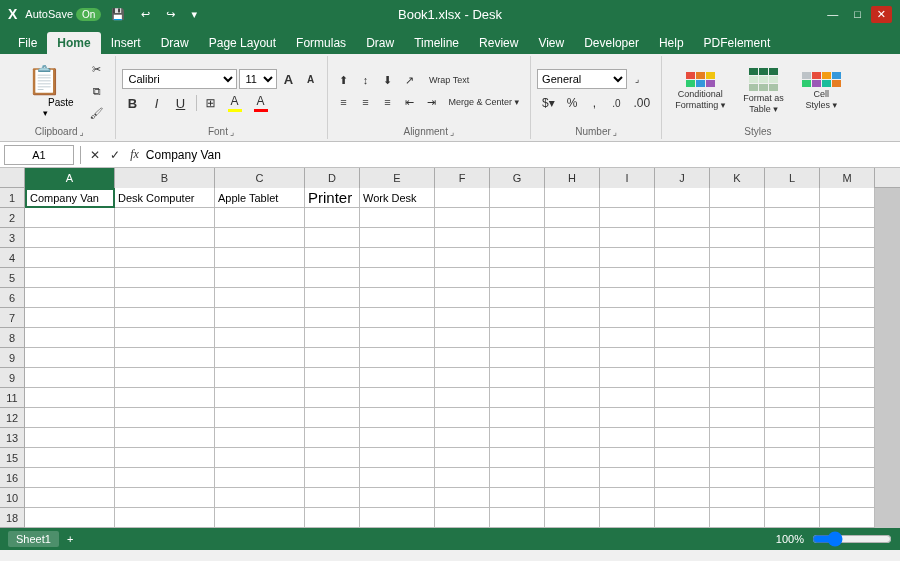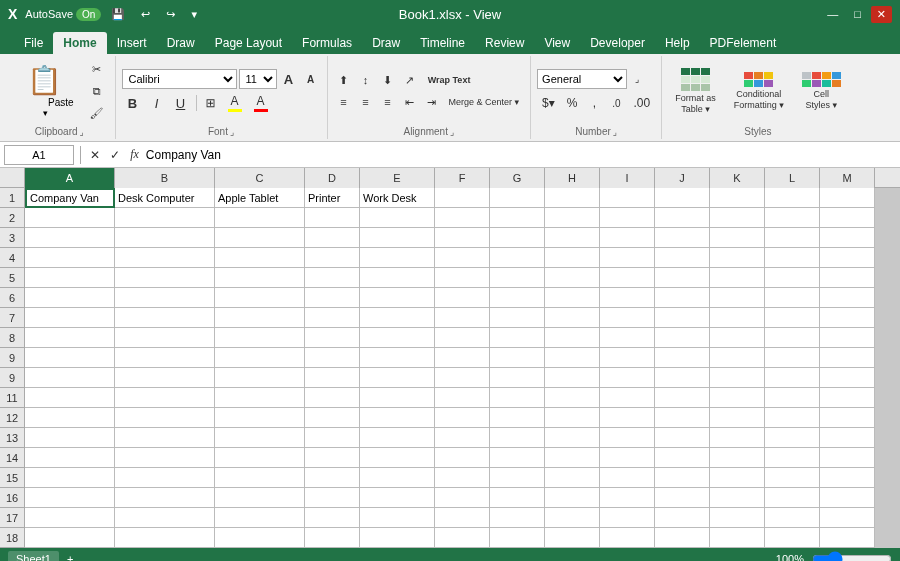--- a/index.html
+++ b/index.html
@@ -21,21 +21,21 @@
     #title-bar-right { display: flex; gap: 4px; font-size: 11px; }
     .title-btn { background: none; border: none; color: white; cursor: pointer; padding: 2px 6px; font-size: 11px; }
     .autosave-toggle { display: flex; align-items: center; gap: 3px; font-size: 11px; }
     .toggle-pill { background: #4CAF50; border-radius: 8px; padding: 1px 6px; font-size: 10px; color: white; }
 
     
     #ribbon-tabs {
       background: #217346;
       display: flex;
       align-items: flex-end;
-      padding: 0 14px;
+      padding: 0 8px;
       height: 26px;
     }
     .ribbon-tab {
       padding: 4px 10px;
       color: white;
       font-size: 12px;
       cursor: pointer;
       border-radius: 3px 3px 0 0;
     }
     .ribbon-tab.active { background: #f0f0f0; color: #217346; font-weight: bold; }
@@ -245,21 +245,21 @@
     <div class="autosave-toggle">
       <span>AutoSave</span>
       <span class="toggle-pill">On</span>
     </div>
     <button class="title-btn">💾</button>
     <button class="title-btn">↩</button>
     <button class="title-btn">↪</button>
     <button class="title-btn">▾</button>
   </div>
   <div id="title-bar-center">
-    <span>Book1.xlsx - View</span>
+    <span>Book1.xlsx - Desk</span>
   </div>
   <div id="title-bar-right">
     <button class="title-btn">—</button>
     <button class="title-btn">□</button>
     <button class="title-btn" style="background:#c42b1c;border-radius:2px;">✕</button>
   </div>
 </div>
 
 <div id="ribbon-tabs">
   <div class="ribbon-tab">File</div>
@@ -342,21 +342,21 @@
     </div>
   </div>
 
   <div class="ribbon-group align-group">
     <div style="display:flex;flex-direction:column;width:100%;flex:1;justify-content:center;gap:2px;">
       <div style="display:flex;gap:2px;">
         <button class="rb-btn-sm">⬆</button>
         <button class="rb-btn-sm">↕</button>
         <button class="rb-btn-sm">⬇</button>
         <button class="rb-btn-sm">↗</button>
-        <button class="rb-btn-sm" style="font-size:9px;min-width:55px;font-weight:bold;">Wrap Text</button>
+        <button class="rb-btn-sm" style="font-size:9px;min-width:55px;">Wrap Text</button>
       </div>
       <div style="display:flex;gap:2px;">
         <button class="rb-btn-sm">≡</button>
         <button class="rb-btn-sm" style="font-weight:bold;">≡</button>
         <button class="rb-btn-sm">≡</button>
         <button class="rb-btn-sm">⇤</button>
         <button class="rb-btn-sm">⇥</button>
         <button class="rb-btn-sm" style="font-size:9px;min-width:72px;">Merge &amp; Center ▾</button>
       </div>
     </div>
@@ -387,46 +387,46 @@
       </div>
     </div>
     <div class="ribbon-group-label">
       <span>Number</span>
       <span class="group-expand">⌟</span>
     </div>
   </div>
 
   <div class="ribbon-group styles-group">
     <div class="ribbon-group-content" style="gap:4px;">
+
+      <button class="style-btn-lg">
+        <div style="display:grid;grid-template-columns:repeat(3,9px);gap:1px;margin-bottom:2px;">
+          <div style="background:#e74c3c;width:9px;height:7px;"></div>
+          <div style="background:#e67e22;width:9px;height:7px;"></div>
+          <div style="background:#f1c40f;width:9px;height:7px;"></div>
+          <div style="background:#2ecc71;width:9px;height:7px;"></div>
+          <div style="background:#3498db;width:9px;height:7px;"></div>
+          <div style="background:#9b59b6;width:9px;height:7px;"></div>
+        </div>
+        <span style="font-size:9px;text-align:center;line-height:1.2;">Conditional<br>Formatting ▾</span>
+      </button>
 
       <button class="style-btn-lg">
         <div style="display:grid;grid-template-columns:repeat(3,9px);gap:1px;margin-bottom:2px;">
           <div style="background:#217346;width:9px;height:7px;"></div>
           <div style="background:#217346;width:9px;height:7px;"></div>
           <div style="background:#217346;width:9px;height:7px;"></div>
           <div style="background:#d5e8d4;width:9px;height:7px;"></div>
           <div style="background:#d5e8d4;width:9px;height:7px;"></div>
           <div style="background:#d5e8d4;width:9px;height:7px;"></div>
           <div style="background:#a9c4a8;width:9px;height:7px;"></div>
           <div style="background:#a9c4a8;width:9px;height:7px;"></div>
           <div style="background:#a9c4a8;width:9px;height:7px;"></div>
         </div>
         <span style="font-size:9px;text-align:center;line-height:1.2;">Format as<br>Table ▾</span>
-      </button>
-
-      <button class="style-btn-lg">
-        <div style="display:grid;grid-template-columns:repeat(3,9px);gap:1px;margin-bottom:2px;">
-          <div style="background:#e74c3c;width:9px;height:7px;"></div>
-          <div style="background:#e67e22;width:9px;height:7px;"></div>
-          <div style="background:#f1c40f;width:9px;height:7px;"></div>
-          <div style="background:#2ecc71;width:9px;height:7px;"></div>
-          <div style="background:#3498db;width:9px;height:7px;"></div>
-          <div style="background:#9b59b6;width:9px;height:7px;"></div>
-        </div>
-        <span style="font-size:9px;text-align:center;line-height:1.2;">Conditional<br>Formatting ▾</span>
       </button>
 
       <button class="style-btn-lg">
         <div style="display:grid;grid-template-columns:repeat(4,9px);gap:1px;margin-bottom:2px;">
           <div style="background:#bdc3c7;width:9px;height:7px;"></div>
           <div style="background:#e74c3c;width:9px;height:7px;"></div>
           <div style="background:#f39c12;width:9px;height:7px;"></div>
           <div style="background:#3498db;width:9px;height:7px;"></div>
           <div style="background:#2ecc71;width:9px;height:7px;"></div>
           <div style="background:#9b59b6;width:9px;height:7px;"></div>
@@ -470,21 +470,21 @@
     <div class="col-header col-m">M</div>
   </div>
 
   <div id="grid-body">
 
     <div class="grid-row">
       <div class="row-num">1</div>
       <div class="grid-cell col-a selected" style="border:2px solid #217346;font-size:11px;">Company Van</div>
       <div class="grid-cell col-b" style="font-size:11px;">Desk Computer</div>
       <div class="grid-cell col-c" style="font-size:11px;">Apple Tablet</div>
-      <div class="grid-cell col-d" style="font-size:11px;">Printer</div>
+      <div class="grid-cell col-d" style="font-size:15px;">Printer</div>
       <div class="grid-cell col-e" style="font-size:11px;">Work Desk</div>
       <div class="grid-cell col-f"></div>
       <div class="grid-cell col-g"></div>
       <div class="grid-cell col-h"></div>
       <div class="grid-cell col-i"></div>
       <div class="grid-cell col-j"></div>
       <div class="grid-cell col-k"></div>
       <div class="grid-cell col-l"></div>
       <div class="grid-cell col-m"></div>
     </div>
@@ -675,36 +675,20 @@
         <div class="grid-cell col-f"></div>
         <div class="grid-cell col-g"></div>
         <div class="grid-cell col-h"></div>
         <div class="grid-cell col-i"></div>
         <div class="grid-cell col-j"></div>
         <div class="grid-cell col-k"></div>
         <div class="grid-cell col-l"></div>
         <div class="grid-cell col-m"></div>
       </div>
     <div class="grid-row">
-        <div class="row-num">14</div>
-        <div class="grid-cell col-a"></div>
-        <div class="grid-cell col-b"></div>
-        <div class="grid-cell col-c"></div>
-        <div class="grid-cell col-d"></div>
-        <div class="grid-cell col-e"></div>
-        <div class="grid-cell col-f"></div>
-        <div class="grid-cell col-g"></div>
-        <div class="grid-cell col-h"></div>
-        <div class="grid-cell col-i"></div>
-        <div class="grid-cell col-j"></div>
-        <div class="grid-cell col-k"></div>
-        <div class="grid-cell col-l"></div>
-        <div class="grid-cell col-m"></div>
-      </div>
-    <div class="grid-row">
         <div class="row-num">15</div>
         <div class="grid-cell col-a"></div>
         <div class="grid-cell col-b"></div>
         <div class="grid-cell col-c"></div>
         <div class="grid-cell col-d"></div>
         <div class="grid-cell col-e"></div>
         <div class="grid-cell col-f"></div>
         <div class="grid-cell col-g"></div>
         <div class="grid-cell col-h"></div>
         <div class="grid-cell col-i"></div>
@@ -723,21 +707,21 @@
         <div class="grid-cell col-f"></div>
         <div class="grid-cell col-g"></div>
         <div class="grid-cell col-h"></div>
         <div class="grid-cell col-i"></div>
         <div class="grid-cell col-j"></div>
         <div class="grid-cell col-k"></div>
         <div class="grid-cell col-l"></div>
         <div class="grid-cell col-m"></div>
       </div>
     <div class="grid-row">
-        <div class="row-num">17</div>
+        <div class="row-num">10</div>
         <div class="grid-cell col-a"></div>
         <div class="grid-cell col-b"></div>
         <div class="grid-cell col-c"></div>
         <div class="grid-cell col-d"></div>
         <div class="grid-cell col-e"></div>
         <div class="grid-cell col-f"></div>
         <div class="grid-cell col-g"></div>
         <div class="grid-cell col-h"></div>
         <div class="grid-cell col-i"></div>
         <div class="grid-cell col-j"></div>

